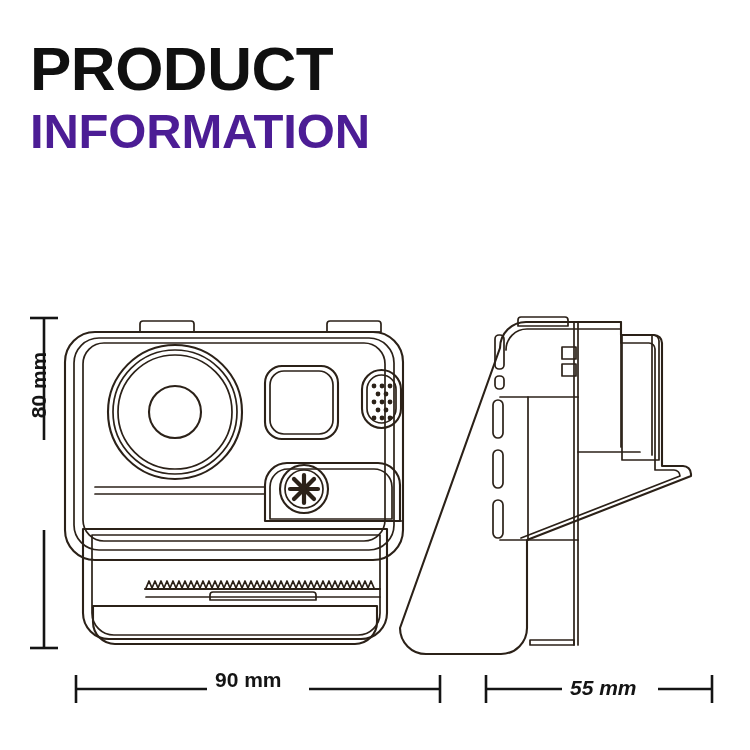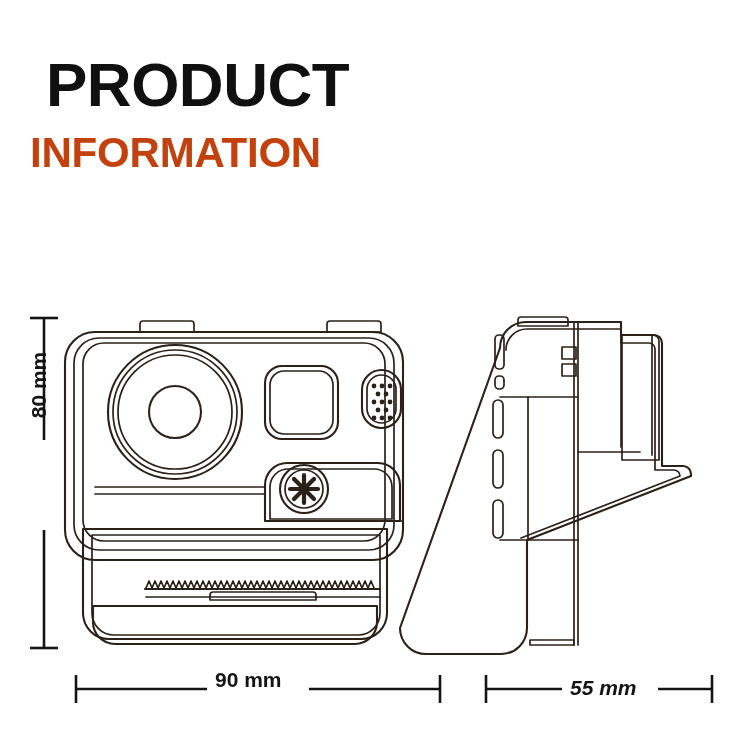--- a/index.html
+++ b/index.html
@@ -27,30 +27,30 @@
     top: 38px;
     width: 680px;
   }
   .title-main {
     font-family: "Liberation Sans", sans-serif;
     font-weight: 700;
     font-size: 62px;
     line-height: 62px;
     letter-spacing: -0.5px;
     color: #101010;
-    margin: 16px;
+    margin: 0;
     white-space: nowrap;
   }
   .title-sub {
     font-family: "Liberation Sans", sans-serif;
     font-weight: 700;
-    font-size: 42px;
+    font-size: 49px;
     line-height: 42px;
     letter-spacing: -0.2px;
-    color: #c2410c;
+    color: #4c1d95;
     margin: 10px 0 0 0;
     white-space: nowrap;
   }
 
   
   .drawing-area {
     position: absolute;
     left: 0;
     top: 0;
     width: 750px;

